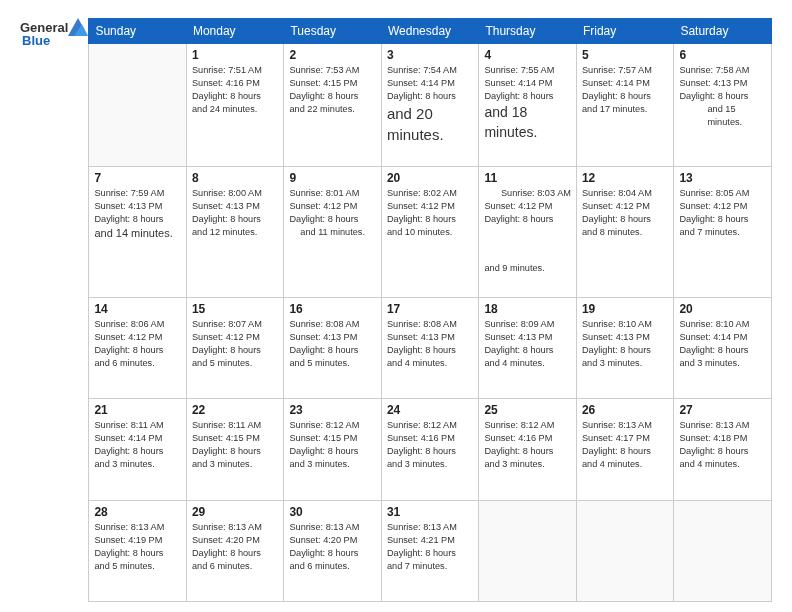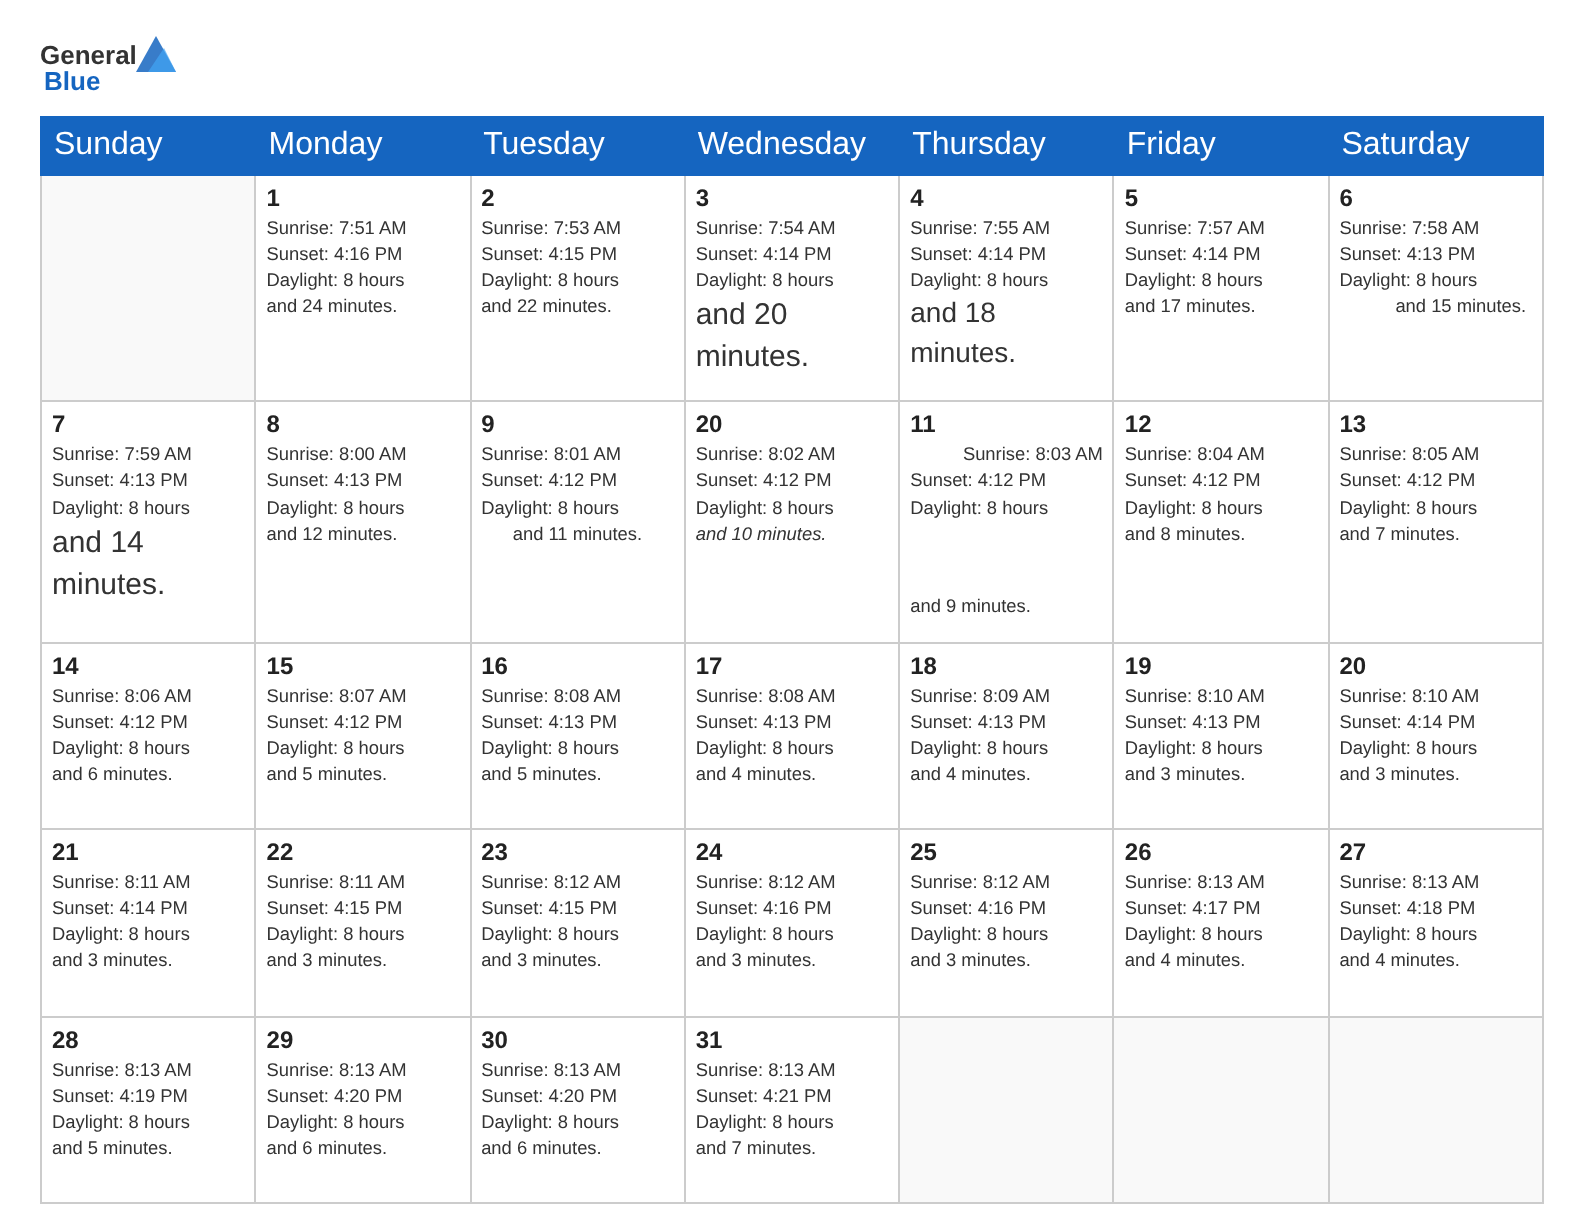--- a/index.html
+++ b/index.html
@@ -8,21 +8,21 @@
       height: 612px;
       font-family: Arial, sans-serif;
       background: #fff;
       overflow: hidden;
     }
     .page {
       width: 792px;
       height: 612px;
       padding: 18px 20px 10px 20px;
       display: flex;
-      flex-direction: column;
+      flex-direction: row;
     }
     .header {
       display: flex;
       justify-content: space-between;
       align-items: flex-start;
       margin-bottom: 10px;
     }
     .logo {
       display: flex;
       align-items: center;
@@ -49,21 +49,21 @@
       border: 1px solid #ccc;
       border-collapse: collapse;
       width: 100%;
       table-layout: fixed;
     }
     .calendar th {
       background: #1565c0;
       color: #fff;
       text-align: left;
       padding: 5px 6px;
-      font-size: 16px;
+      font-size: 12px;
       font-weight: normal;
       border: 1px solid #1565c0;
     }
     .calendar td {
       border: 1px solid #ccc;
       vertical-align: top;
       padding: 4px 5px;
       font-size: 9.5px;
       color: #333;
       height: 88px;
@@ -175,21 +175,21 @@
             </div>
           </td>
         </tr>
         <tr>
           <td>
             <span class="day-num">7</span>
             <div class="cell-info">
               <span style="display: block; font-size: 9.2px; line-height: 1.42;">Sunrise: 7:59 AM</span>
               <span style="display: block; font-size: 9.2px; line-height: 1.42;">Sunset: 4:13 PM</span>
               <span style="display: block; font-size: 9.2px; line-height: 1.42;">Daylight: 8 hours</span>
-              <span style="display: block; font-size: 15px; line-height: 1.42;">and 14 minutes.</span>
+              <span style="display: block; font-size: 11px; line-height: 1.42;">and 14 minutes.</span>
             </div>
           </td>
           <td>
             <span class="day-num">8</span>
             <div class="cell-info">
               <span style="display: block; font-size: 9.2px; line-height: 1.42;">Sunrise: 8:00 AM</span>
               <span style="display: block; font-size: 9.2px; line-height: 1.42;">Sunset: 4:13 PM</span>
               <span style="display: block; font-size: 9.2px; line-height: 1.42;">Daylight: 8 hours</span>
               <span style="display: block; font-size: 9.2px; line-height: 1.42;">and 12 minutes.</span>
             </div>
@@ -202,21 +202,21 @@
               <span style="display: block; font-size: 9.2px; line-height: 1.42;">Daylight: 8 hours</span>
               <span style="display: block; font-size: 9.2px; line-height: 1.42; text-align: center;">and 11 minutes.</span>
             </div>
           </td>
           <td>
             <span class="day-num">20</span>
             <div class="cell-info">
               <span style="display: block; font-size: 9.2px; line-height: 1.42;">Sunrise: 8:02 AM</span>
               <span style="display: block; font-size: 9.2px; line-height: 1.42;">Sunset: 4:12 PM</span>
               <span style="display: block; font-size: 9.2px; line-height: 1.42;">Daylight: 8 hours</span>
-              <span style="display: block; font-size: 9.2px; line-height: 1.42; font-style: italic;">and 10 minutes.</span>
+              <span style="display: block; font-size: 9.2px; line-height: 1.42;">and 10 minutes.</span>
             </div>
           </td>
           <td>
             <span class="day-num">11</span>
             <div class="cell-info">
               <span style="display: block; font-size: 9.2px; line-height: 1.42; text-align: right;">Sunrise: 8:03 AM</span>
               <span style="display: block; font-size: 9.2px; line-height: 1.42;">Sunset: 4:12 PM</span>
               <span style="display: block; font-size: 9.2px; line-height: 1.42;">Daylight: 8 hours</span>
               <span style="display: block; font-size: 9.2px; line-height: 1.42; margin-top: 36px;">and 9 minutes.</span>
             </div>

